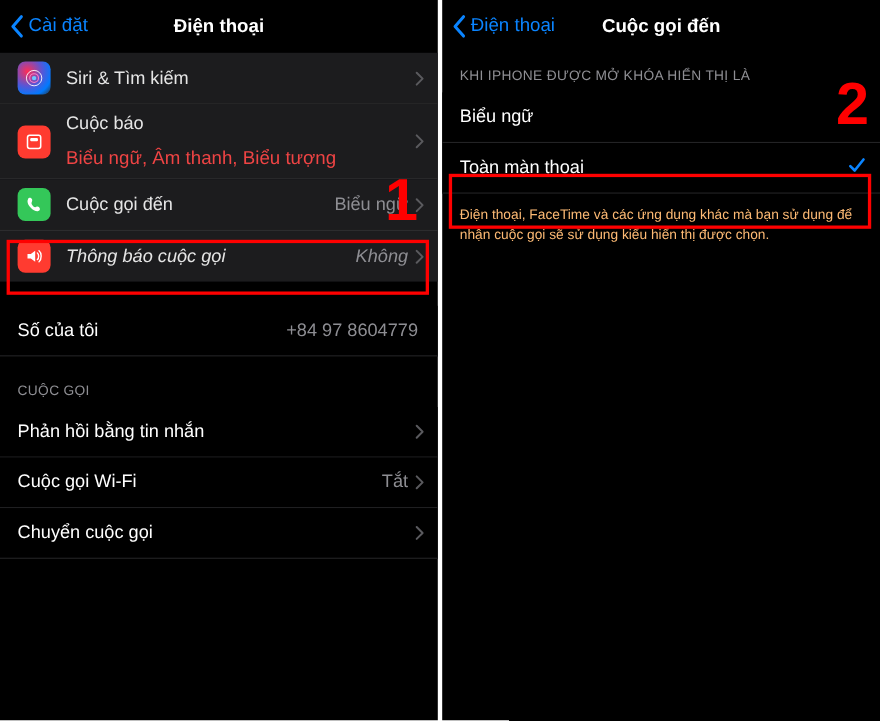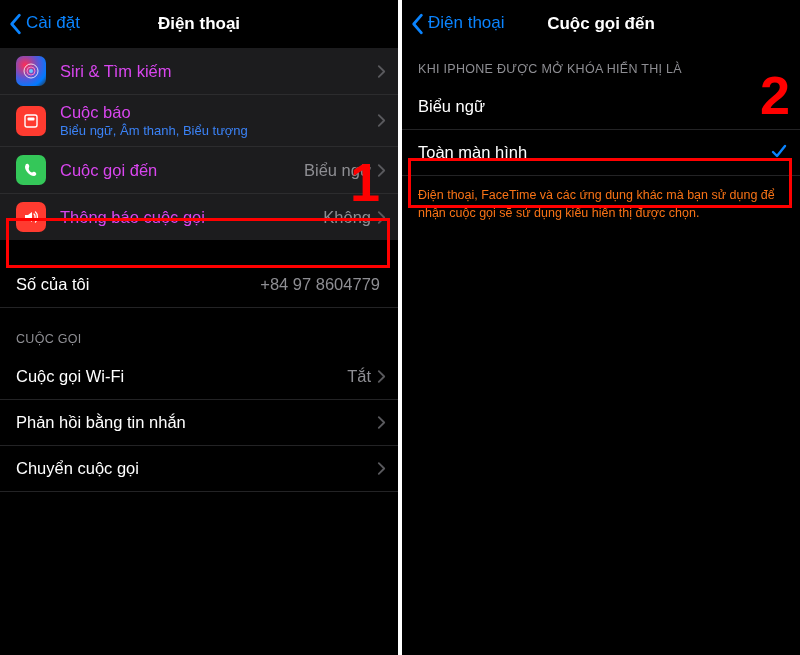--- a/index.html
+++ b/index.html
@@ -59,62 +59,62 @@
   .row {
     display: flex;
     align-items: center;
     background: #1c1c1e;
     min-height: 46px;
     padding: 8px 12px 8px 16px;
     border-bottom: 0.5px solid #2c2c2e;
     cursor: pointer;
     position: relative;
   }
-  .row:last-child { border-bottom: none; }
+  .row:last-child { border-bottom: none; font-style: italic; }
   .row.no-icon .label-wrap { margin-left: 0; }
   .icon {
     width: 30px;
     height: 30px;
     border-radius: 7px;
     display: flex;
     align-items: center;
     justify-content: center;
     margin-right: 14px;
     flex-shrink: 0;
   }
   .label-wrap {
     flex: 1;
     min-width: 0;
   }
   .label-main {
     font-size: 16.5px;
-    color: #d946ef;
+    color: #e5e5e5;
   }
   .label-sub {
-    font-size: 13px;
-    color: #3b82f6;
-    margin-top: 1px;
+    font-size: 17px;
+    color: #ef4444;
+    margin-top: 12px;
   }
   .detail {
     color: #8e8e93;
     font-size: 16.5px;
     margin-right: 6px;
   }
   .chevron {
     color: #555;
     display: flex;
     align-items: center;
   }
   .chevron svg { width: 9px; height: 15px; }
   .check {
     color: #0a84ff;
   }
   .check svg { width: 18px; height: 18px; }
   .footer-note {
-    color: #f97316;
+    color: #fdba74;
     font-size: 12.5px;
     line-height: 1.45;
     padding: 10px 16px;
   }
   .highlight {
     position: absolute;
     border: 3px solid #ff0000;
     pointer-events: none;
   }
   .step-num {
@@ -239,33 +239,33 @@
       <div class="label-wrap">
         <div class="label-main">Số của tôi</div>
       </div>
       <div class="detail">+84 97 8604779</div>
     </div>
 
     <div class="section-header">CUỘC GỌI</div>
 
     <div class="row plain no-icon">
       <div class="label-wrap">
-          <div class="label-main">Cuộc gọi Wi-Fi</div>
-        </div>
-      <div class="detail">Tắt</div>
+          <div class="label-main">Phản hồi bằng tin nhắn</div>
+        </div>
       <div class="chevron">
           <svg viewBox="0 0 10 16">
             <path d="M2 2 L8 8 L2 14" stroke="#5a5a5e" stroke-width="2" fill="none" stroke-linecap="round" stroke-linejoin="round"></path>
           </svg>
         </div>
     </div>
     <div class="row plain no-icon">
       <div class="label-wrap">
-          <div class="label-main">Phản hồi bằng tin nhắn</div>
-        </div>
+          <div class="label-main">Cuộc gọi Wi-Fi</div>
+        </div>
+      <div class="detail">Tắt</div>
       <div class="chevron">
           <svg viewBox="0 0 10 16">
             <path d="M2 2 L8 8 L2 14" stroke="#5a5a5e" stroke-width="2" fill="none" stroke-linecap="round" stroke-linejoin="round"></path>
           </svg>
         </div>
     </div>
     <div class="row plain no-icon">
       <div class="label-wrap">
           <div class="label-main">Chuyển cuộc gọi</div>
         </div>
@@ -293,21 +293,21 @@
 
     <div class="section-header small-top">KHI IPHONE ĐƯỢC MỞ KHÓA HIỂN THỊ LÀ</div>
 
     <div class="row plain no-icon">
       <div class="label-wrap">
           <div class="label-main">Biểu ngữ</div>
         </div>
     </div>
     <div class="row plain no-icon">
       <div class="label-wrap">
-          <div class="label-main">Toàn màn hình</div>
+          <div class="label-main">Toàn màn thoại</div>
         </div>
       <div class="check">
         <svg viewBox="0 0 18 18">
             <path d="M3 10 L7 14 L15 4" stroke="#0a84ff" stroke-width="2.4" fill="none" stroke-linecap="round" stroke-linejoin="round"></path>
           </svg>
       </div>
     </div>
 
     <div class="footer-note">Điện thoại, FaceTime và các ứng dụng khác mà bạn sử dụng để nhận cuộc gọi sẽ sử dụng kiểu hiển thị được chọn.</div>
 

